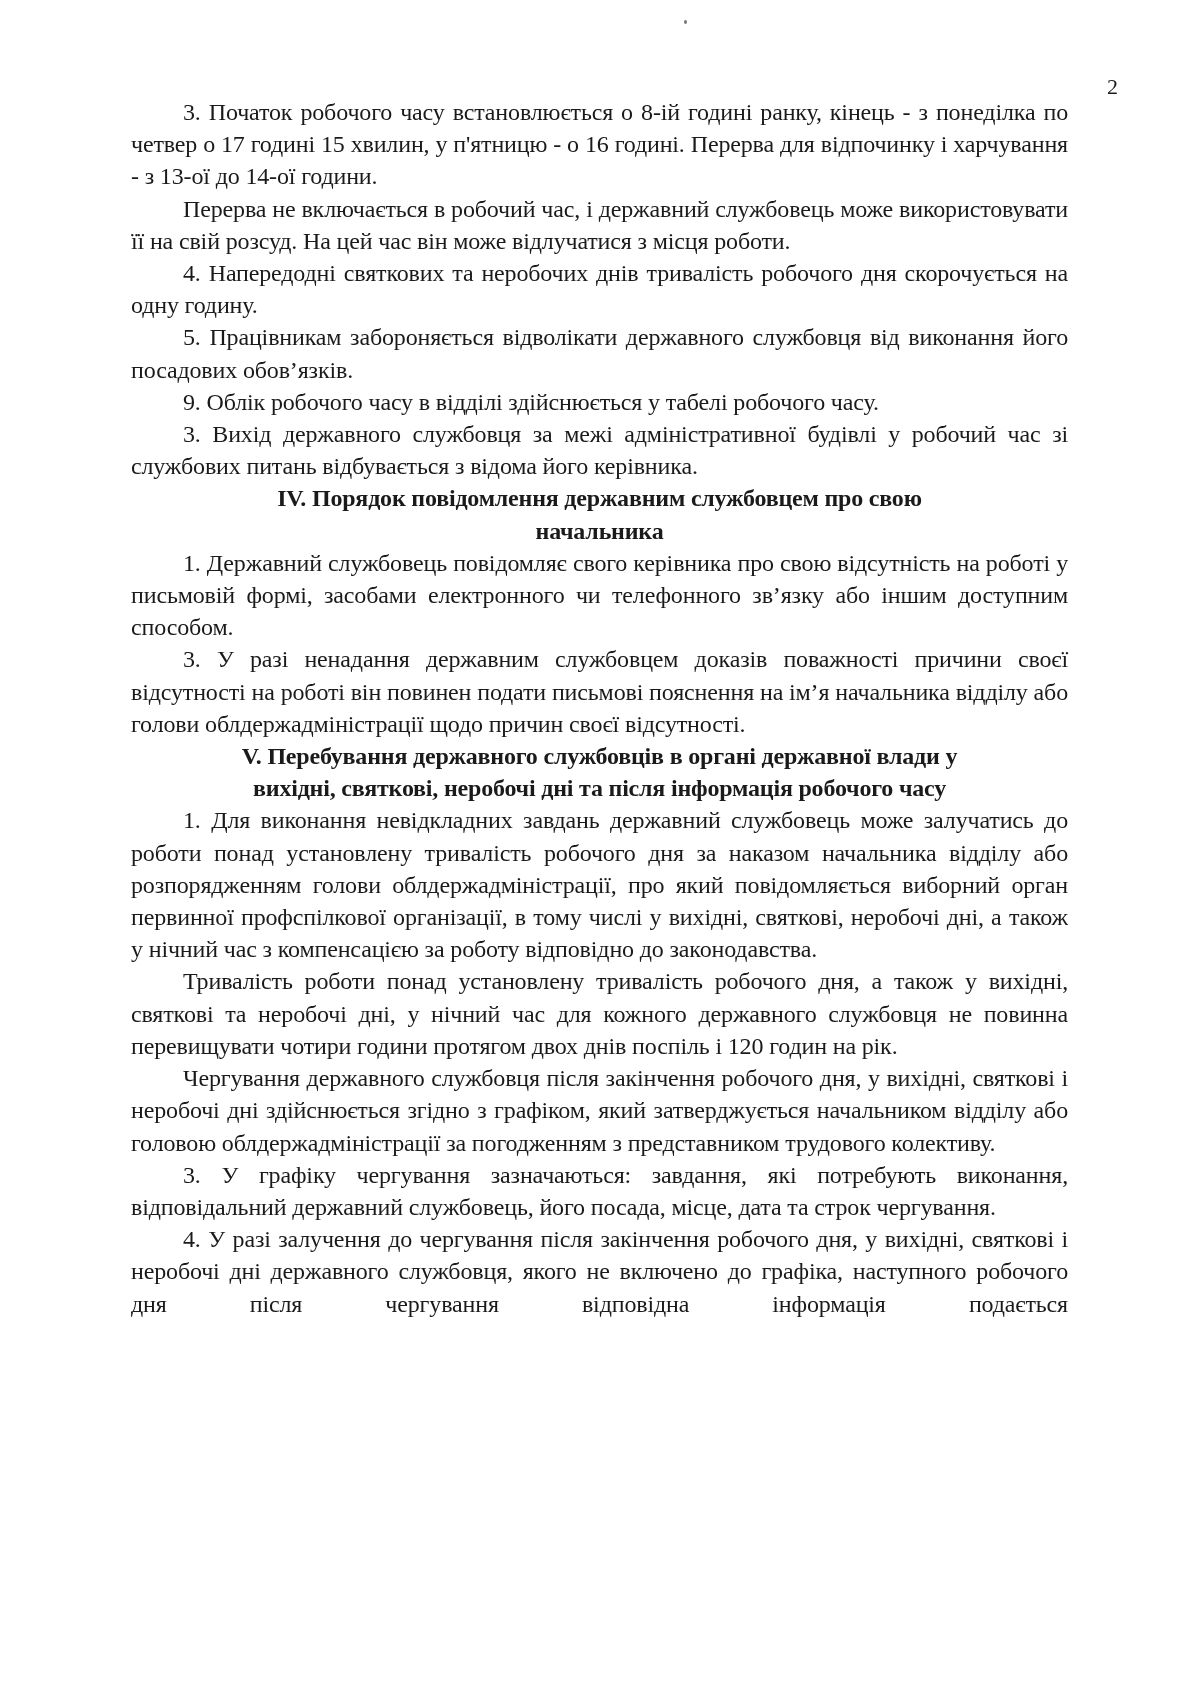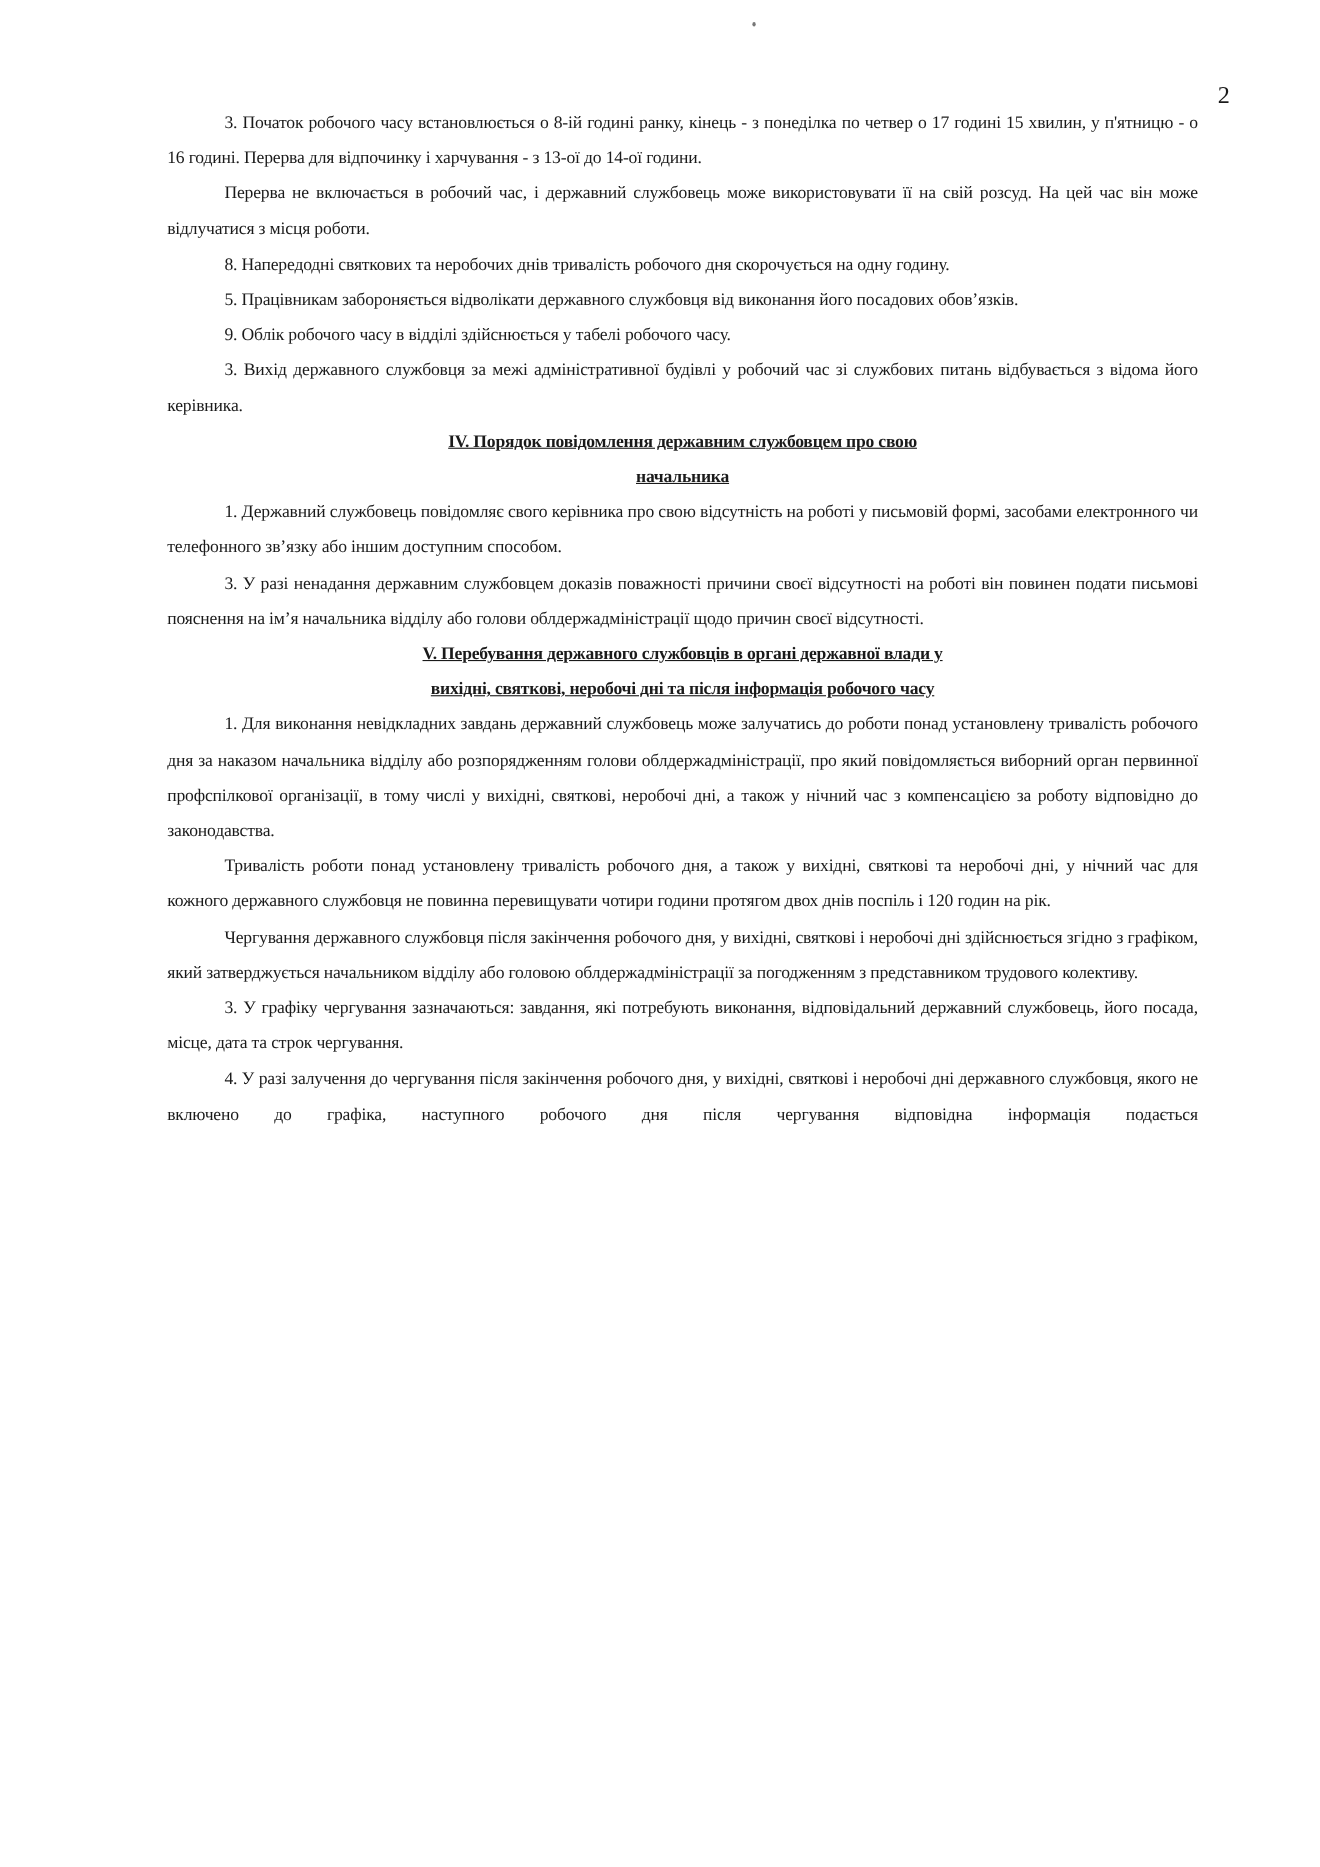--- a/index.html
+++ b/index.html
@@ -29,53 +29,51 @@
       left: 1107px;
       top: 74px;
       font-size: 22px;
       line-height: 26px;
     }
     .content {
       position: absolute;
       left: 131px;
       top: 96px;
       width: 937px;
-      font-size: 16px;
+      font-size: 24px;
       line-height: 32.2px;
-      margin-left: 21px;
     }
     .para {
       margin: 0;
       text-indent: 52px;
       text-align: justify;
       text-align-last: left;
       letter-spacing: -0.15px;
     }
     .heading {
       margin: 0;
       text-align: center;
       font-weight: bold;
       letter-spacing: -0.2px;
     }
     .heading .line {
       display: block;
-      text-decoration: underline;
     }
   </style>
 </head>
 <body>
 
 <div class="scan-dot"></div>
 
 <div class="page-number">2</div>
 
 <div class="content">
   <p class="para">3. Початок робочого часу встановлюється о 8-ій годині ранку, кінець - з понеділка по четвер о 17 годині 15 хвилин, у п'ятницю - о 16 годині. Перерва для відпочинку і харчування - з 13-ої до 14-ої години.</p>
   <p class="para">Перерва не включається в робочий час, і державний службовець може використовувати її на свій розсуд. На цей час він може відлучатися з місця роботи.</p>
-  <p class="para">8. Напередодні святкових та неробочих днів тривалість робочого дня скорочується на одну годину.</p>
+  <p class="para">4. Напередодні святкових та неробочих днів тривалість робочого дня скорочується на одну годину.</p>
   <p class="para">5. Працівникам забороняється відволікати державного службовця від виконання його посадових обов’язків.</p>
   <p class="para">9. Облік робочого часу в відділі здійснюється у табелі робочого часу.</p>
   <p class="para">3. Вихід державного службовця за межі адміністративної будівлі у робочий час зі службових питань відбувається з відома його керівника.</p>
 
   <h2 class="heading" style="font-size:inherit;line-height:inherit;">
     <span class="line">IV. Порядок повідомлення державним службовцем про свою</span>
     <span class="line">начальника</span>
   </h2>
 
   <p class="para">1. Державний службовець повідомляє свого керівника про свою відсутність на роботі у письмовій формі, засобами електронного чи телефонного зв’язку або іншим доступним способом.</p>

